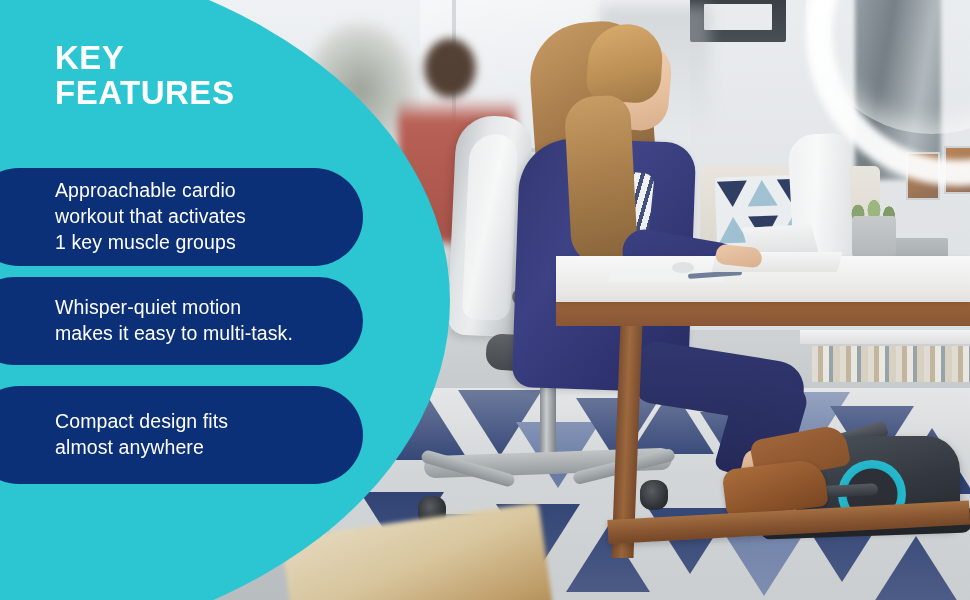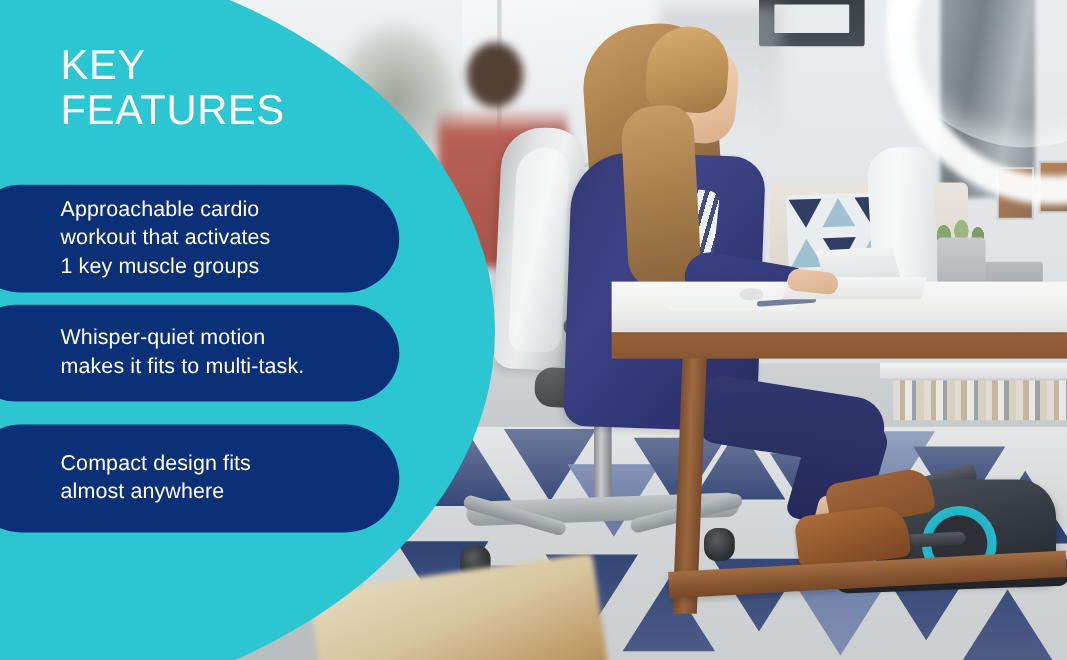--- a/index.html
+++ b/index.html
@@ -516,23 +516,23 @@
   .content {
     position: absolute;
     left: 0; top: 0; width: 470px; height: 600px;
   }
   .title {
     position: absolute;
     left: 55px;
     top: 40px;
     width: 330px;
     color: #ffffff;
-    font-size: 38px;
+    font-size: 33px;
     line-height: 1.07;
-    font-weight: 400;
+    font-weight: 700;
     letter-spacing: .5px;
     white-space: pre-line;
   }
 
   .pill {
     position: absolute;
     left: -30px;
     width: 393px;
     background: #0c3077;
     border-radius: 60px;
@@ -683,21 +683,21 @@
 FEATURES</div>
 
     <div class="pill" id="pill-1">
       <div class="pill-text">Approachable cardio
 workout that activates
 1 key muscle groups</div>
     </div>
 
     <div class="pill" id="pill-2">
       <div class="pill-text">Whisper-quiet motion
-makes it fits to multi-task.</div>
+makes it easy to multi-task.</div>
     </div>
 
     <div class="pill" id="pill-3">
       <div class="pill-text">Compact design fits
 almost anywhere</div>
     </div>
 
   </div>
 
 </div>

